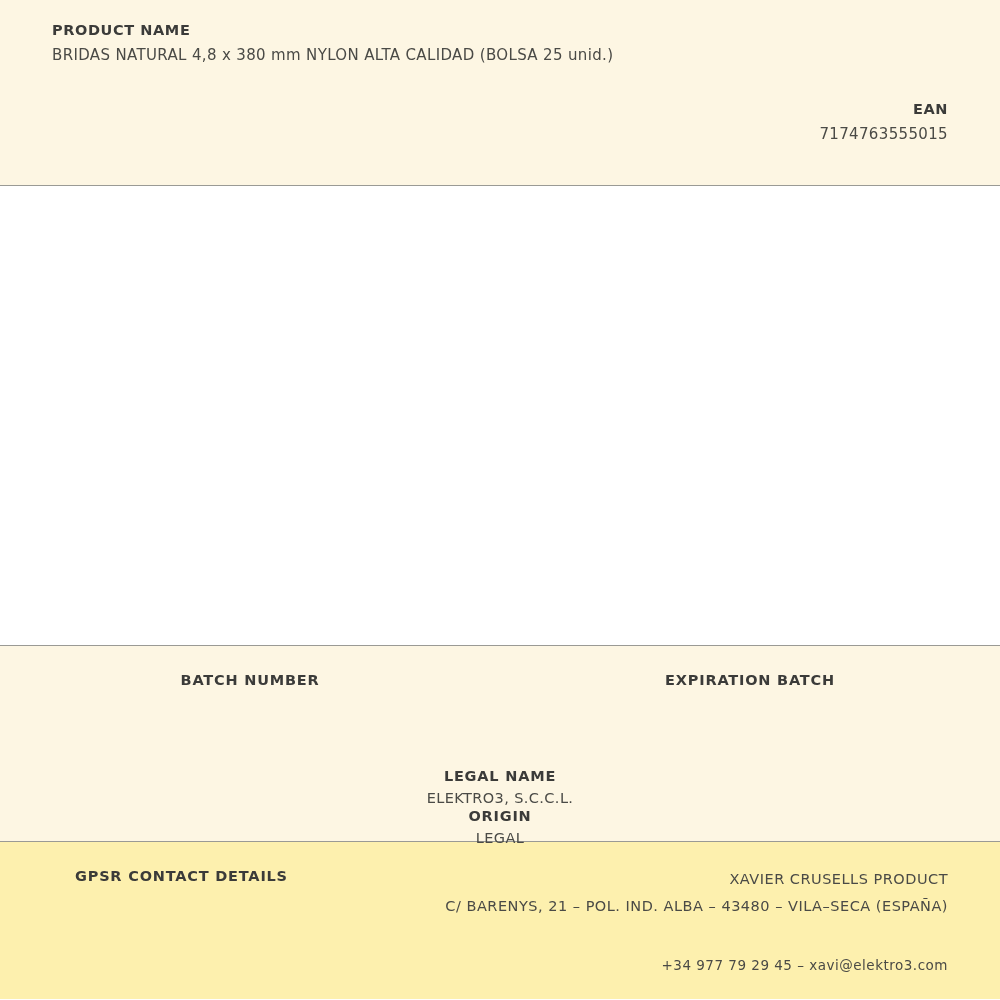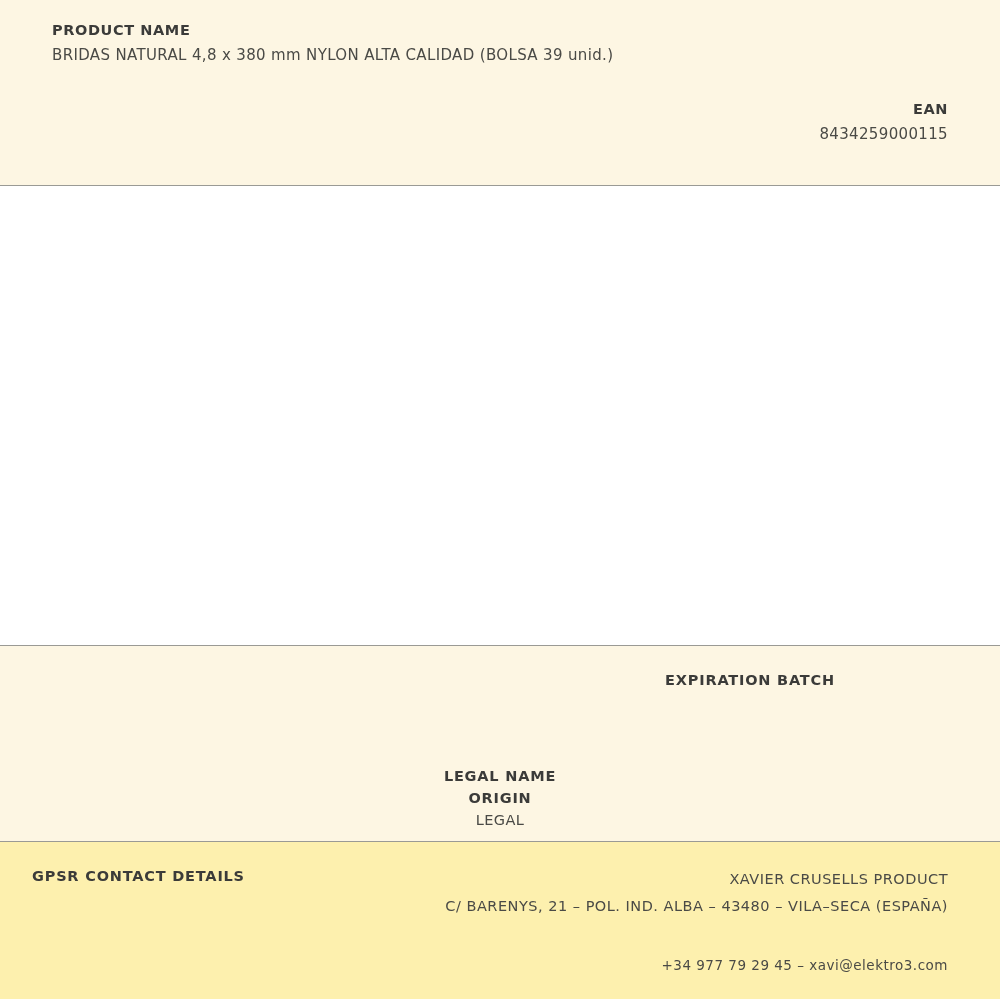--- a/index.html
+++ b/index.html
@@ -80,21 +80,21 @@
     color: #4a4a46;
     min-height: 18px;
     margin: 0;
   }
   .info-row.second { margin-top: 56px; flex-direction: column; }
 
   
   .gpsr-block {
     background: #fdf0ae;
     height: 157px;
-    padding: 24px 52px 0 32px;
+    padding: 24px 52px 0 75px;
     display: flex;
     justify-content: space-between;
     align-items: flex-start;
   }
   .gpsr-title {
     font-size: 14.5px;
     font-weight: 700;
     letter-spacing: 0.8px;
     color: #3b3b39;
     white-space: nowrap;
@@ -111,43 +111,45 @@
   .gpsr-lines .contact-phone { font-size: 13.5px; margin-top: 32px; }
 </style>
 </head>
 <body>
 
 <div class="sheet">
 
   <div class="top-block">
     <div class="field-group">
       <div class="field-label">PRODUCT NAME</div>
-      <div class="field-value">BRIDAS NATURAL 4,8 x 380 mm NYLON ALTA CALIDAD (BOLSA 39 unid.)</div>
+      <div class="field-value">BRIDAS NATURAL 4,8 x 380 mm NYLON ALTA CALIDAD (BOLSA 25 unid.)</div>
     </div>
     <div class="field-group">
       <div class="field-label">EAN</div>
-      <div class="field-value">8434259000115</div>
+      <div class="field-value">7174763555015</div>
     </div>
   </div>
 
   <div class="middle-area"></div>
 
   <div class="info-block">
     <div class="info-row first">
       <div class="info-cell">
+        <div class="cell-label">BATCH NUMBER</div>
         <div class="cell-value"></div>
       </div>
       <div class="info-cell">
         <div class="cell-label">EXPIRATION BATCH</div>
         <div class="cell-value"></div>
       </div>
     </div>
     <div class="info-row second">
       <div class="info-cell">
         <div class="cell-label">LEGAL NAME</div>
+        <div class="cell-value">ELEKTRO3, S.C.C.L.</div>
       </div>
       <div class="info-cell">
         <div class="cell-label">ORIGIN</div>
         <div class="cell-value">LEGAL</div>
       </div>
     </div>
   </div>
 
   <div class="gpsr-block">
     <div class="gpsr-title">GPSR CONTACT DETAILS</div>

